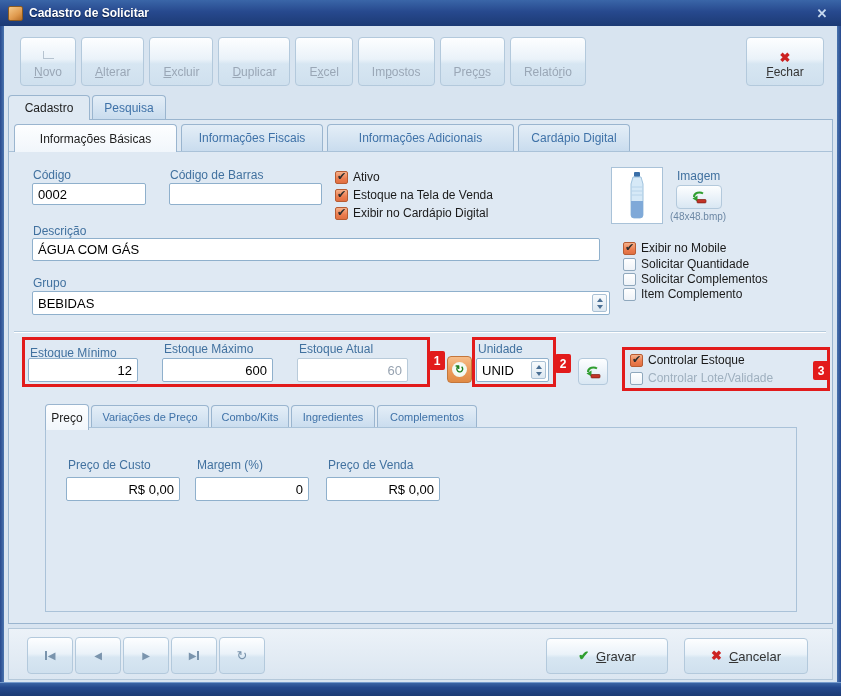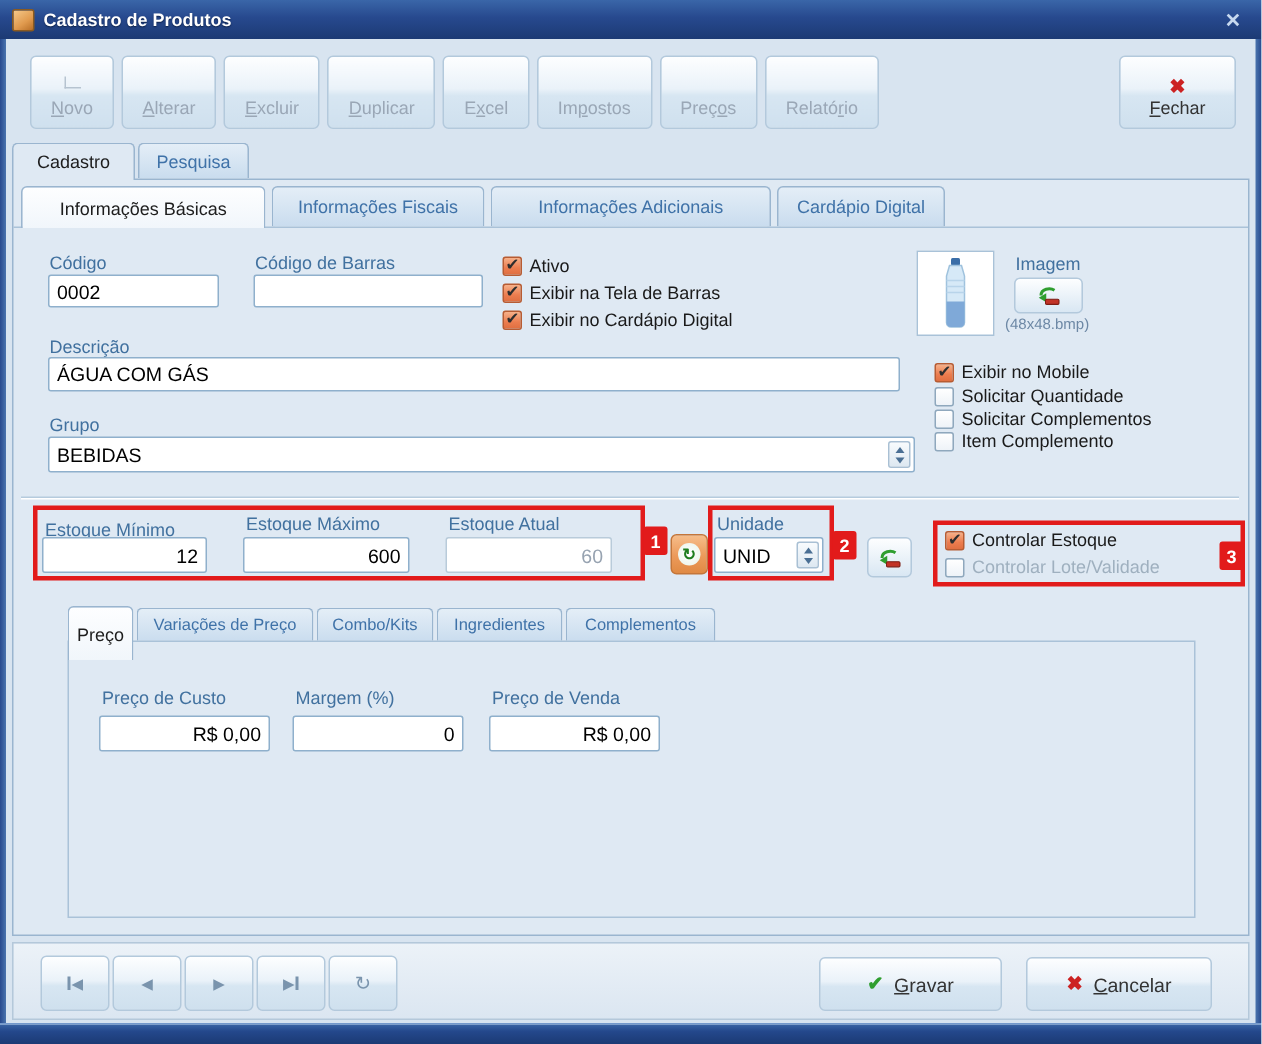--- a/index.html
+++ b/index.html
@@ -80,37 +80,37 @@
 
   .refresh-btn { position:absolute; left:447px; top:356px; width:25px; height:27px; z-index:2;
     background:linear-gradient(180deg,#f6bd8a,#ec9a5a 55%,#e08a44); border:1px solid #c4763a; border-radius:4px;
     display:flex; align-items:center; justify-content:center; }
   .refresh-glyph { width:15px; height:15px; border-radius:50%; background:radial-gradient(#ffffff,#e8f3e8);
     color:#1e7d1e; font-size:11px; font-weight:bold; display:flex; align-items:center; justify-content:center; }
 
   .price-panel { position:absolute; left:45px; top:427px; width:752px; height:185px;
     border:1px solid #aac2d8; background:#dfe9f3; z-index:1; }
   .ptab { font-size:11px; height:23px; }
-  .ptab.active { height:36px; font-size:12px; }
+  .ptab.active { height:26px; font-size:12px; }
 
   .bottombar { position:absolute; left:8px; top:628px; width:825px; height:52px;
     background:linear-gradient(180deg,#ecf2f8,#dbe6f1); border:1px solid #b4c8da; }
   .navbtn { position:absolute; top:8px; width:46px; height:37px; justify-content:center;
     color:#7a94ad; font-size:10px; flex-direction:row; gap:1px; }
   .navbar-bar { width:2px; height:9px; background:#7a94ad; display:inline-block; }
   .action-btn { position:absolute; top:9px; height:36px; flex-direction:row; gap:7px; font-size:13px; justify-content:center; }
 </style>
 </head>
 <body>
 
 <div class="window">
 
   <div class="titlebar">
     <span class="title-icon"></span>
-    <span class="title">Cadastro de Produtos</span>
+    <span class="title">Cadastro de Solicitar</span>
     <span class="tb-close">✕</span>
   </div>
   <div class="edge-l"></div>
   <div class="edge-r"></div>
   <div class="edge-b"></div>
 
   <div class="toolbar">
     <button class="btn">
       <span class="ghost-icon"></span>
       <span><span></span><span class="key">N</span><span>ovo</span></span>
@@ -173,21 +173,21 @@
   <div class="field" style="left:169px; top:183px; width:153px; height:22px;">
     <span></span>
   </div>
 
   <div class="cbrow" style="left:335px; top:170px;text-align:right;">
     <span class="cb checked"></span>
     <span class="txt">Ativo</span>
   </div>
   <div class="cbrow" style="left:335px; top:188px;">
     <span class="cb checked"></span>
-    <span class="txt">Exibir na Tela de Barras</span>
+    <span class="txt">Estoque na Tela de Venda</span>
   </div>
   <div class="cbrow" style="left:335px; top:206px;">
     <span class="cb checked"></span>
     <span class="txt">Exibir no Cardápio Digital</span>
   </div>
 
   <div class="img-frame">
     <svg width="22" height="48" viewBox="0 0 22 48">
       <rect x="8" y="0" width="6" height="5" rx="1" fill="#3a6ea8"></rect>
       <path d="M7 5 h8 l2 7 v31 a3 3 0 0 1 -3 3 h-6 a3 3 0 0 1 -3 -3 v-31 z" fill="#d6e9f7" stroke="#9fc2dd"></path>

